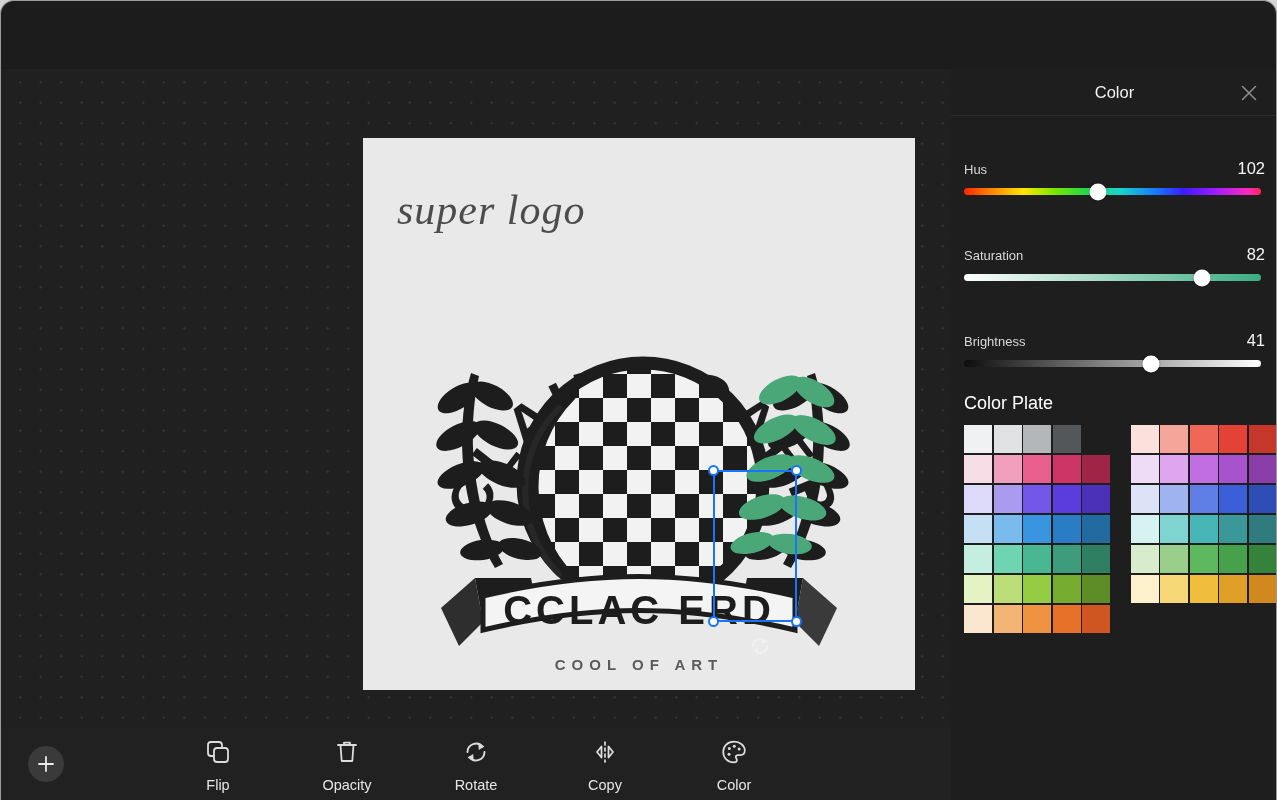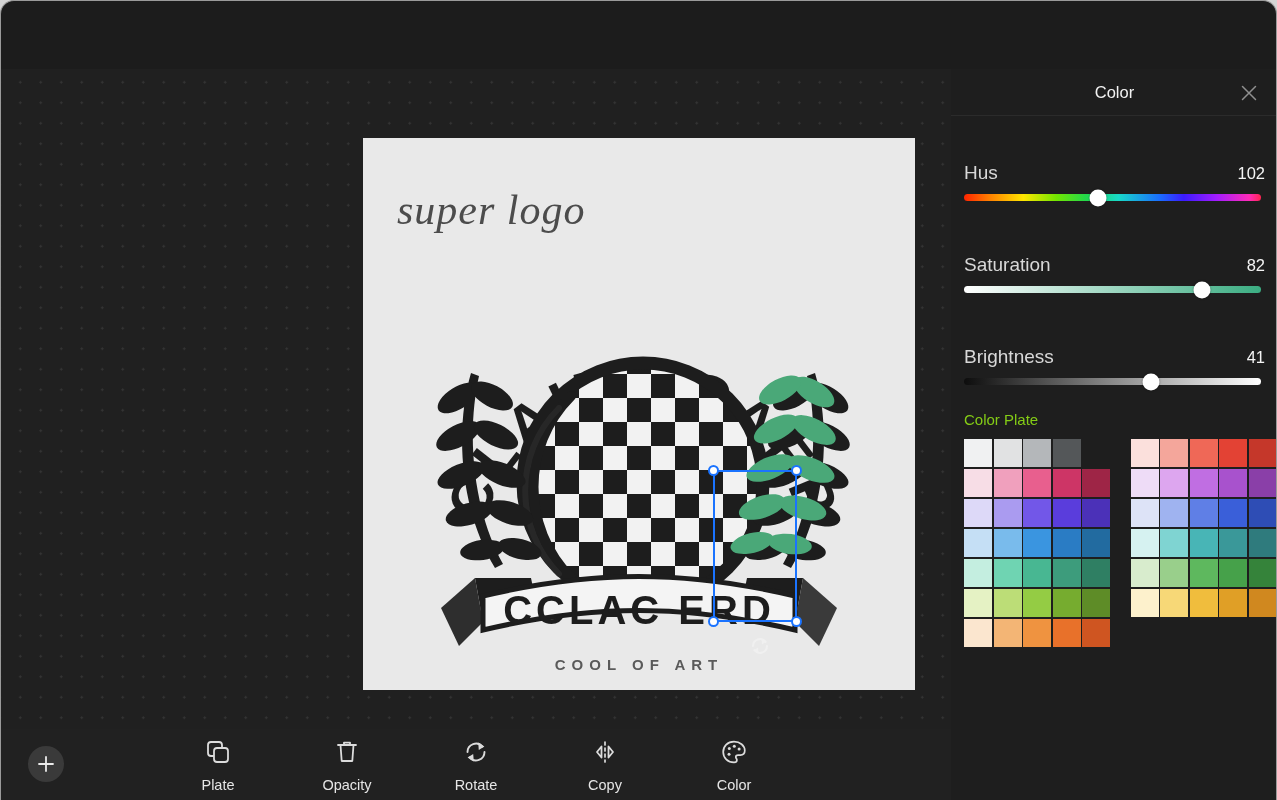--- a/index.html
+++ b/index.html
@@ -136,39 +136,39 @@
     width: 30px; height: 30px;
     display: flex; align-items: center; justify-content: center;
     cursor: pointer;
   }
   .sliders { padding: 14px 13px 0 13px; }
   .slider-row { margin-bottom: 21px; }
   .slider-head {
     display: flex; justify-content: space-between; align-items: baseline;
     margin-bottom: 10px;
   }
-  .slider-name { font-size: 19px; color: #d8d8d8; margin-top: 32px; }
+  .slider-name { font-size: 13px; color: #d8d8d8; margin-top: 32px; }
   .slider-value { font-size: 16.5px; color: #f4f4f4; }
   .track {
     position: relative; height: 7px; border-radius: 4px;
     width: 297px;
   }
   .thumb {
     position: absolute; top: 50%; transform: translate(-50%, -50%);
     width: 17px; height: 17px; border-radius: 50%;
     background: #fff; cursor: pointer;
     box-shadow: 0 0 2px rgba(0,0,0,.5);
   }
   .t-hue { background: linear-gradient(90deg,#ff2400 0%,#ff7a00 8%,#ffe600 20%,#73e600 31%,#22d84a 41%,#18d9c8 52%,#1a6cff 66%,#3b1cff 74%,#a21cff 85%,#ff2bb8 96%,#ff2450 100%); }
   .t-sat { background: linear-gradient(90deg,#ffffff 0%,#3bad82 100%); }
   .t-bri { background: linear-gradient(90deg,#0d0d0d 0%,#8a8a8a 50%,#ffffff 100%); }
   .t-opa { background: linear-gradient(90deg,#ffffff 0%,#c6c6c6 45%,#3a3a3a 93%,#262626 100%); }
 
   .plate-title {
-    font-size: 15px; color: #84cc16;
+    font-size: 18px; color: #ffffff;
     margin: 26px 0 11px 13px;
   }
   .plate { padding-left: 13px; display: flex; gap: 0; }
   .plate-block { display: grid; grid-template-columns: repeat(5, 29.5px); }
   .plate-block.right { margin-left: 19px; }
   .swatch {
     width: 28px; height: 28px; margin: 0 1.5px 2px 0;
     cursor: pointer;
   }
   .swatch.empty { background: transparent; cursor: default; }
@@ -289,21 +289,21 @@
   </div>
 
   <div class="bottombar">
     <div class="tool">
       <span>
         <svg width="28" height="28" viewBox="0 0 28 28">
           <rect x="4" y="4" width="14" height="14" rx="3" fill="none" stroke="#dcdcdc" stroke-width="1.8"></rect>
           <rect x="10" y="10" width="14" height="14" rx="3" fill="#212121" stroke="#dcdcdc" stroke-width="1.8"></rect>
         </svg>
       </span>
-      <span class="tool-label">Plate</span>
+      <span class="tool-label">Flip</span>
     </div>
     <div class="tool">
       <span>
         <svg width="28" height="28" viewBox="0 0 28 28">
           <path d="M5 7 H23" stroke="#dcdcdc" stroke-width="1.8" stroke-linecap="round"></path>
           <path d="M11 7 V4.6 H17 V7" fill="none" stroke="#dcdcdc" stroke-width="1.8" stroke-linejoin="round"></path>
           <path d="M7.5 7 L8.7 23 H19.3 L20.5 7" fill="none" stroke="#dcdcdc" stroke-width="1.8" stroke-linejoin="round"></path>
         </svg>
       </span>
       <span class="tool-label">Opacity</span>

